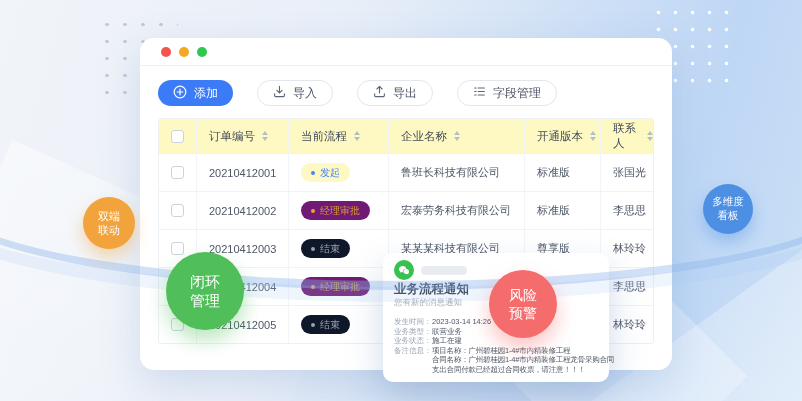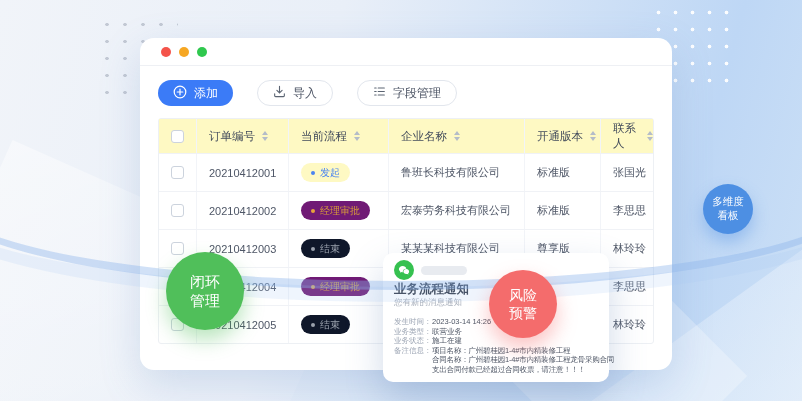--- a/index.html
+++ b/index.html
@@ -126,20 +126,27 @@
         <span>添加</span>
       </div>
       <div class="btn btn-ghost">
         <span><svg width="13" height="13" viewBox="0 0 14 14" fill="none" stroke="#5b6472" stroke-width="1.2" stroke-linecap="round" stroke-linejoin="round">
               <path d="M7 1.5v7M4.2 5.7L7 8.5l2.8-2.8"></path>
               <path d="M1.8 9.5v2a1 1 0 0 0 1 1h8.4a1 1 0 0 0 1-1v-2"></path>
             </svg></span>
         <span>导入</span>
       </div>
       <div class="btn btn-ghost">
+        <span><svg width="13" height="13" viewBox="0 0 14 14" fill="none" stroke="#5b6472" stroke-width="1.2" stroke-linecap="round" stroke-linejoin="round">
+              <path d="M7 8.5v-7M4.2 4.3L7 1.5l2.8 2.8"></path>
+              <path d="M1.8 9.5v2a1 1 0 0 0 1 1h8.4a1 1 0 0 0 1-1v-2"></path>
+            </svg></span>
+        <span>导出</span>
+      </div>
+      <div class="btn btn-ghost">
         <span><svg width="13" height="13" viewBox="0 0 14 14" fill="none" stroke="#5b6472" stroke-width="1.2" stroke-linecap="round">
               <path d="M1.8 3.2h1.6M5.6 3.2h6.6M1.8 7h1.6M5.6 7h6.6M1.8 10.8h1.6M5.6 10.8h6.6"></path>
             </svg></span>
         <span>字段管理</span>
       </div>
     </div>
 
     <div class="table">
       <div class="thead">
         <div class="cell cell-check">
@@ -296,20 +303,24 @@
         <div>支出合同付款已经超过合同收票，请注意！！！</div>
       </span>
     </div>
   </div>
 
   <div class="band-wrap">
     <div class="band2"></div>
     <div class="band1"></div>
   </div>
 
+  <div class="badge badge-orange">
+    <span>双端</span>
+    <span>联动</span>
+  </div>
   <div class="badge badge-green">
     <span>闭环</span>
     <span>管理</span>
   </div>
   <div class="badge badge-red">
     <span>风险</span>
     <span>预警</span>
   </div>
   <div class="badge badge-blue">
     <span>多维度</span>

